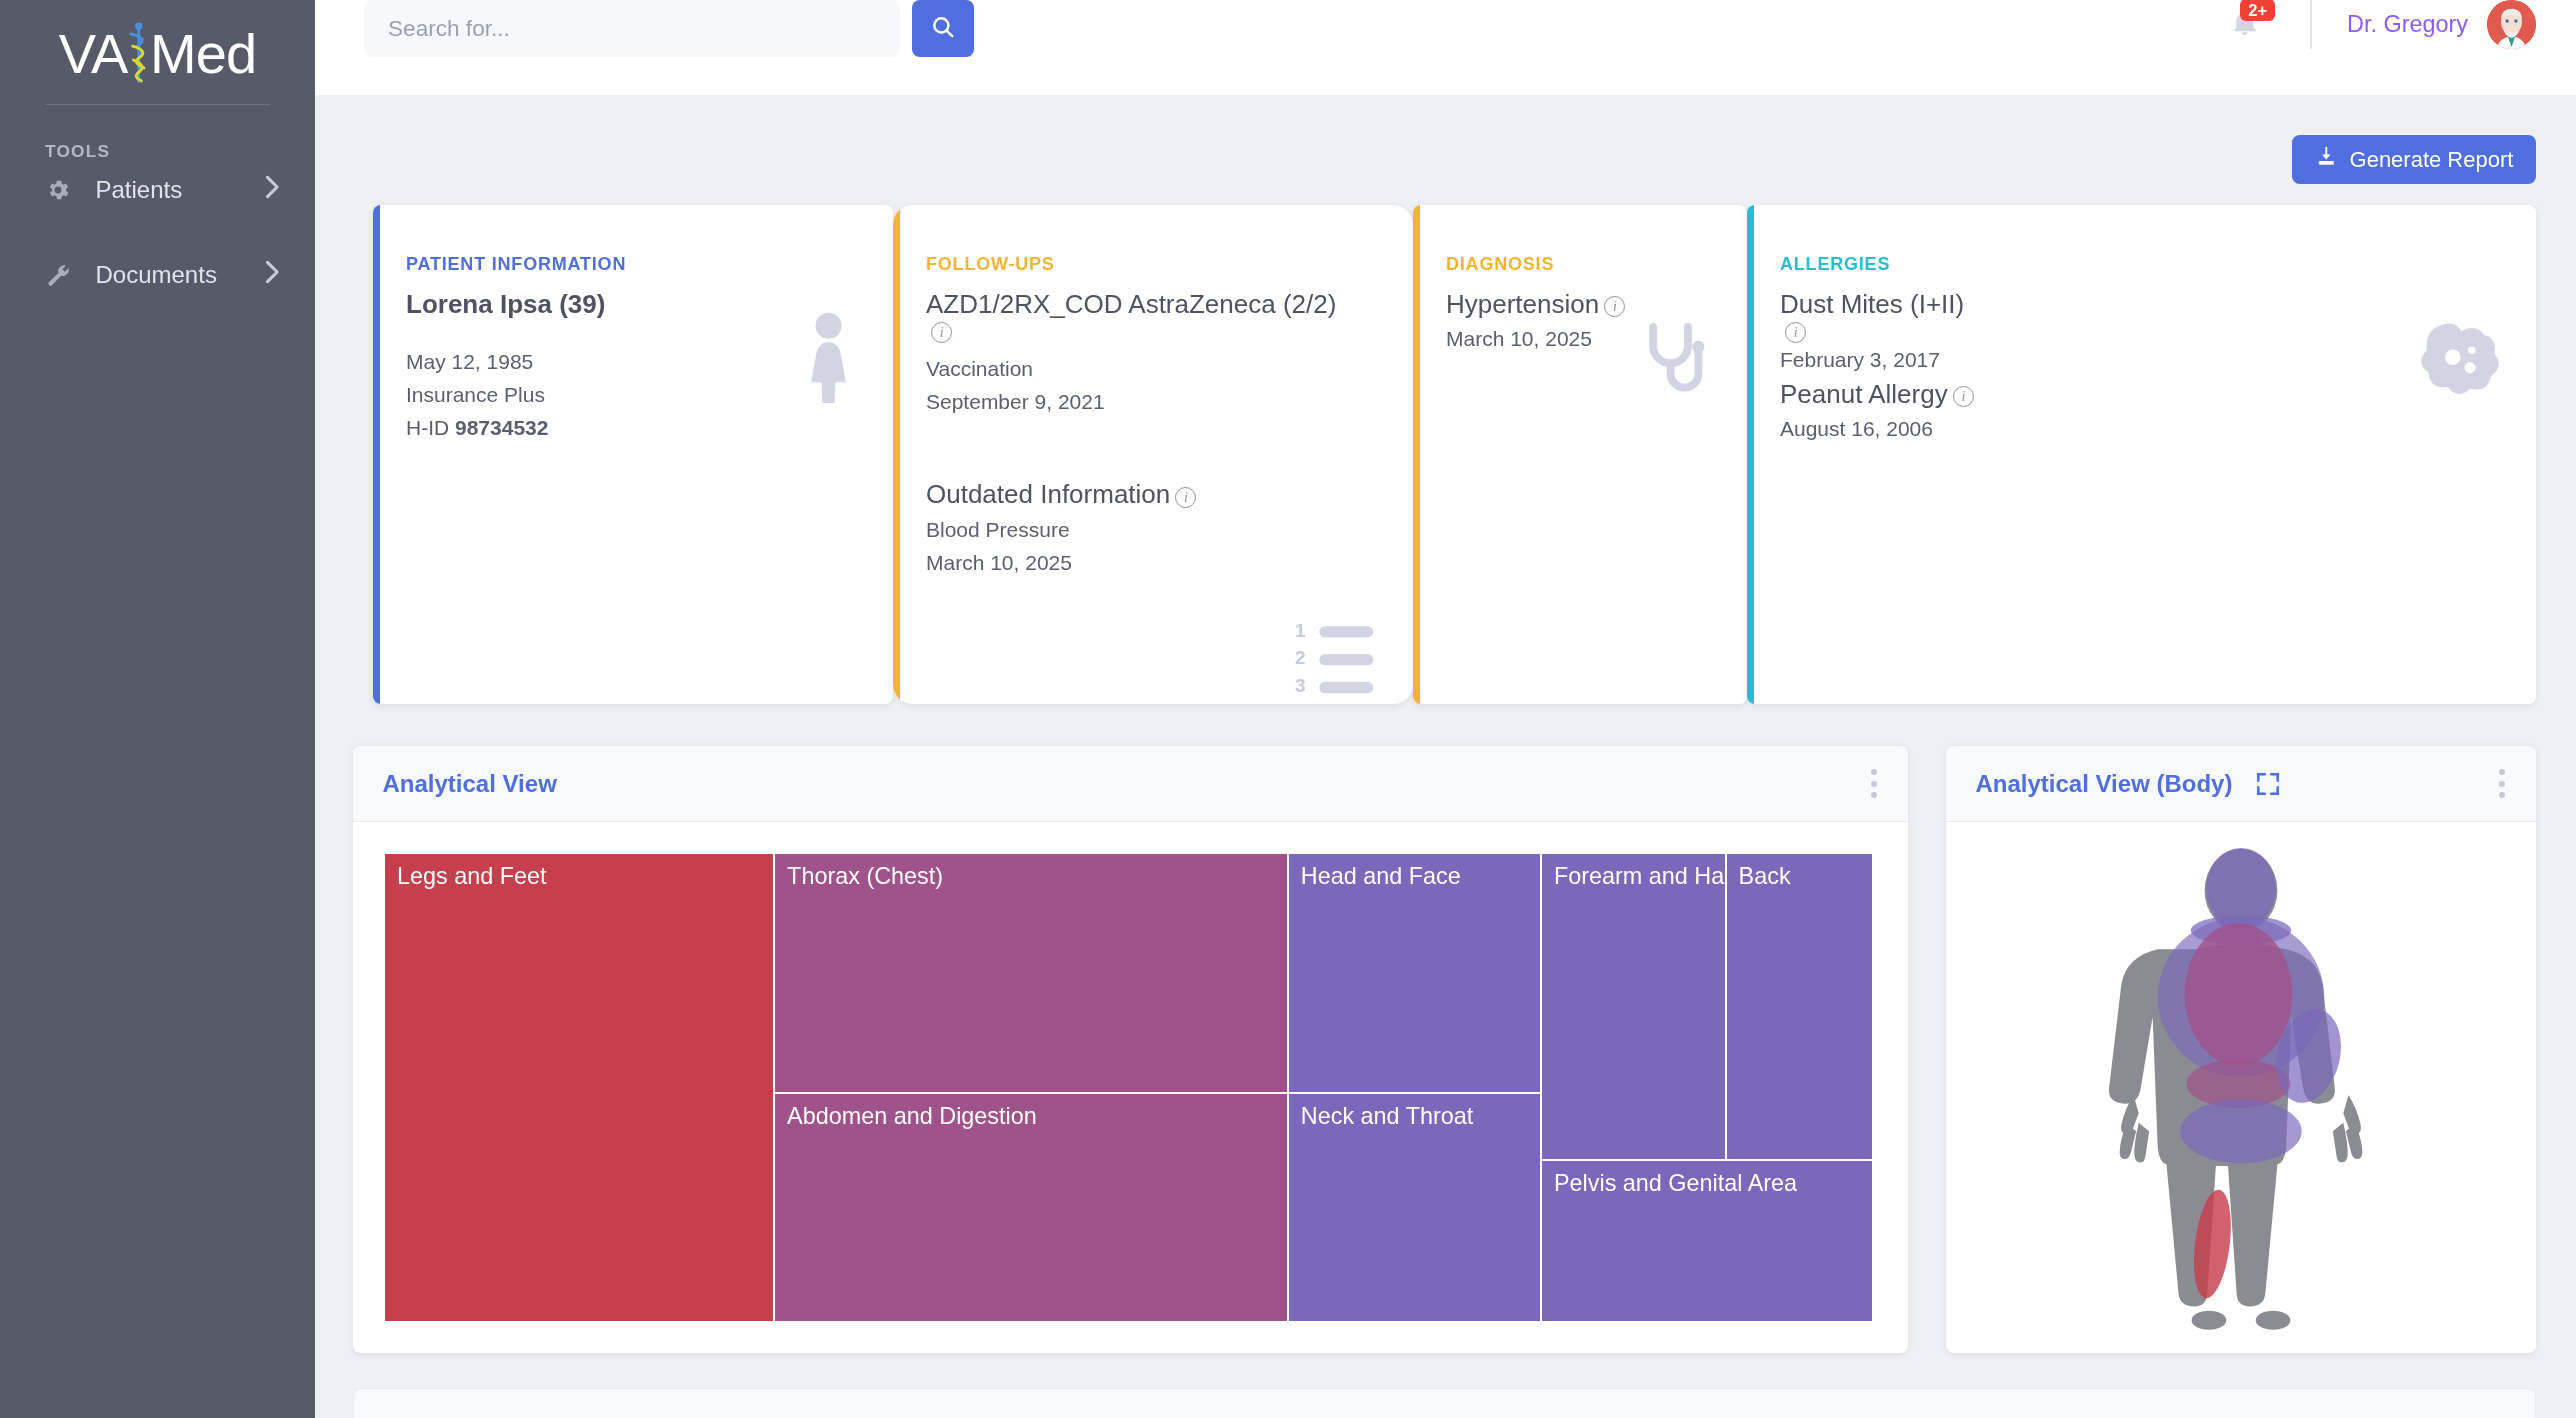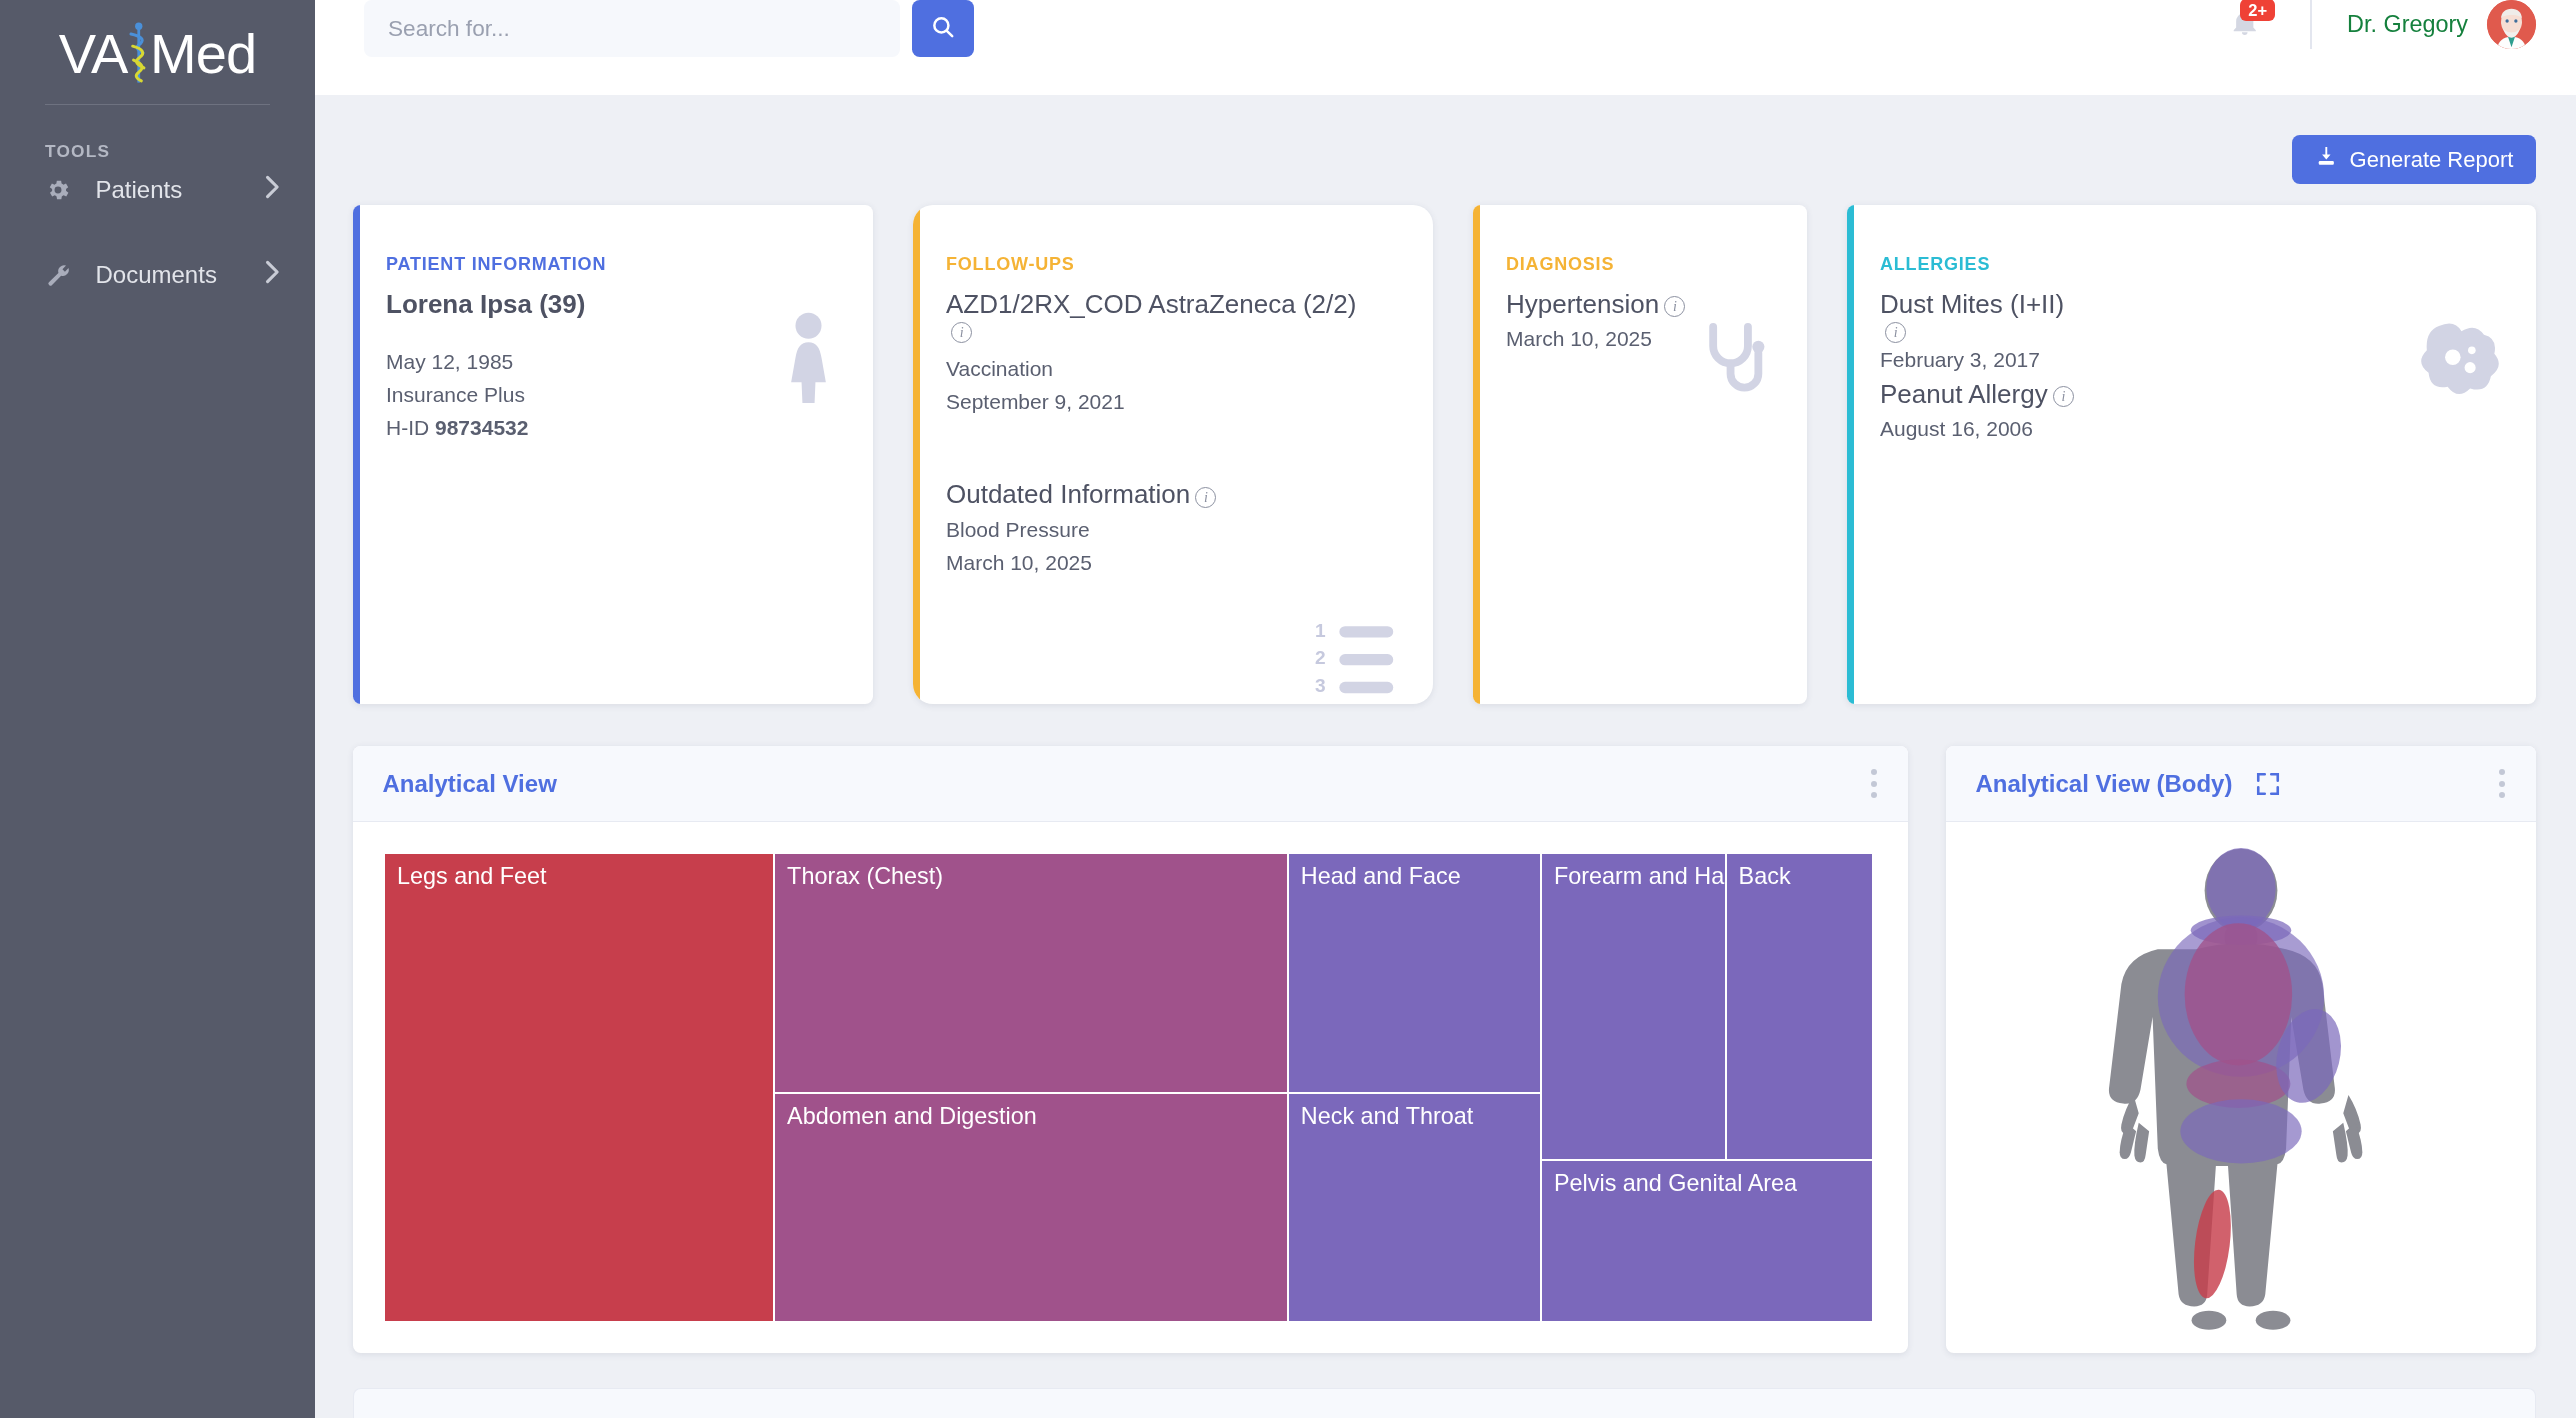--- a/index.html
+++ b/index.html
@@ -76,21 +76,21 @@
   }
   .topbar-right { margin-left: auto; display: flex; align-items: center; }
   .bell-wrap { position: relative; width: 47px; height: 47px; display:flex; align-items:center; justify-content:center; cursor: pointer;}
   .bell-badge {
     position: absolute; top: -1.7px; left: 19px;
     background: #ef4136; color: #fff;
     font-size: 16.5px; font-weight: bold;
     border-radius: 6px; padding: 2.6px 7.8px; line-height: 1;
   }
   .vsep { width: 1.7px; height: 49px; background: #e3e6ef; margin: 0 35px 0 42px; }
-  .user-name { font-size: 23.4px; color: #15803d; margin-right: 19px; }
+  .user-name { font-size: 23.4px; color: #8b5cf6; margin-right: 19px; }
   .avatar {
     width: 49px; height: 49px; border-radius: 50%;
     background: #e05a4d; position: relative; overflow: hidden;
     flex: 0 0 49px; cursor: pointer;
   }
 
   .content {
     flex: 1; background: #eef0f5;
     padding: 0 40px 0 38px;
     overflow: hidden; position: relative;
@@ -98,21 +98,21 @@
   .action-row { display: flex; justify-content: flex-end; padding: 40px 0 21px 0; }
   .gen-btn {
     background: #4f6fe0; color: #fff; border: none; border-radius: 7.8px;
     height: 49px; padding: 0 22.6px;
     font-size: 22px; font-family: "Liberation Sans", sans-serif;
     display: flex; align-items: center; gap: 12px;
     cursor: pointer;
   }
 
   
-  .card-row { display: flex; gap: 40px; height: 499px; }
+  .card-row { display: flex; height: 499px; margin-left: 20px; }
   .card {
     background: #fff; border-radius: 7.8px;
     box-shadow: 0 1.7px 6px rgba(60,70,100,.10);
     position: relative; overflow: hidden;
     padding: 49px 0 0 33px;
   }
   .card::before {
     content: ""; position: absolute; left: 0; top: 0; bottom: 0; width: 7px;
   }
   .c1 { flex: 0 0 520px; }

